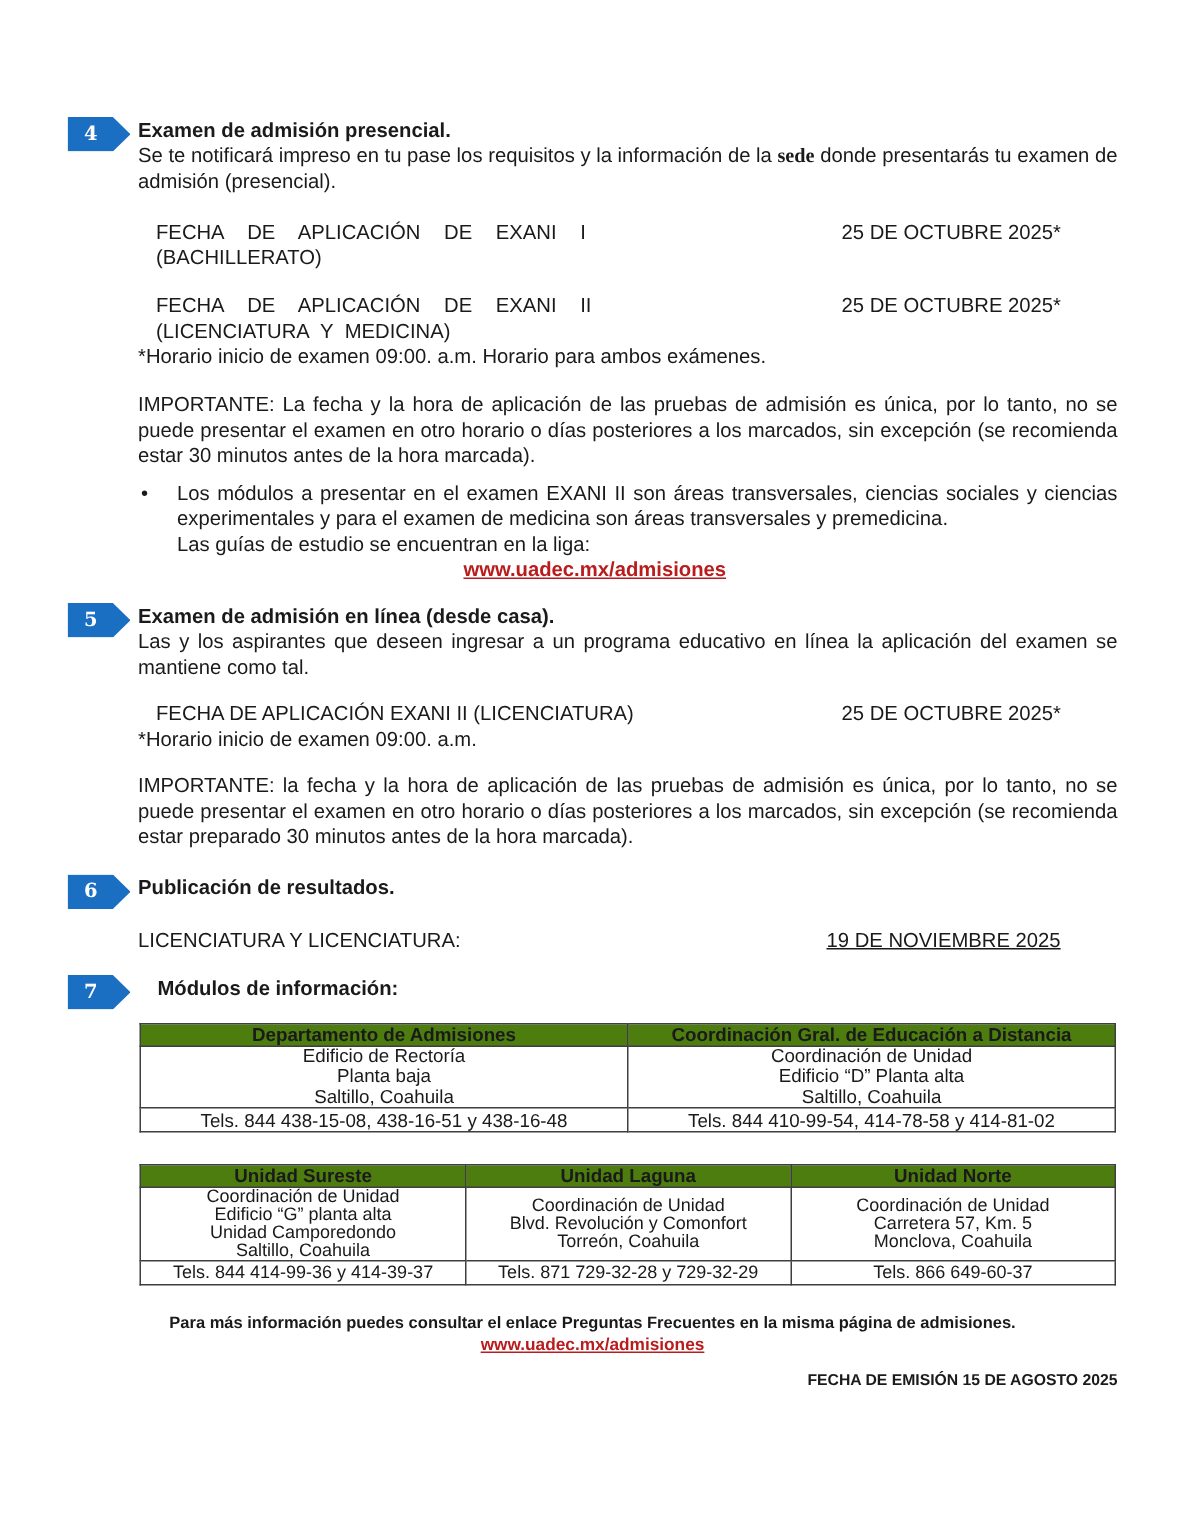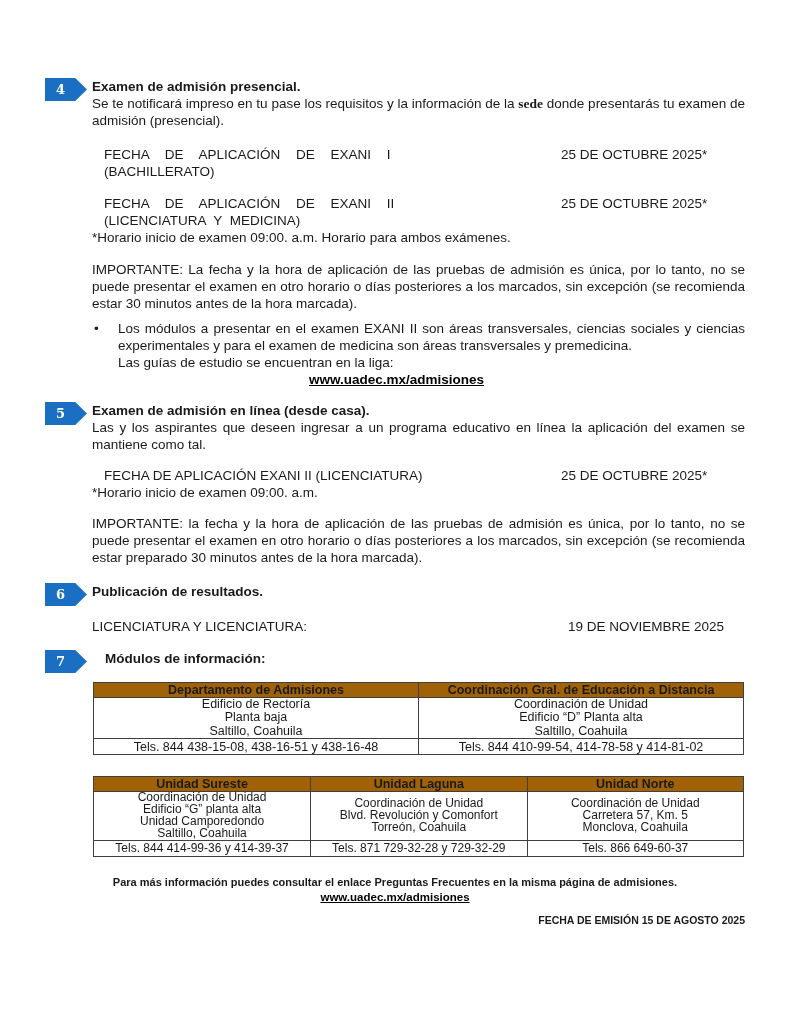--- a/index.html
+++ b/index.html
@@ -27,33 +27,33 @@
   .fecha-left.spread{word-spacing:12px;}
   .fecha-left .sub{word-spacing:4px;}
   .fecha-date{position:absolute;left:457px;top:0;white-space:nowrap;}
   .gap14{margin-top:14px;}
   .gap15{margin-top:15px;}
   .gap17{margin-top:17px;}
   .bullet-row{display:flex;margin-top:8px;}
   .bullet-marker{flex:0 0 26px;width:26px;text-align:left;padding-left:2px;box-sizing:border-box;}
   .bullet-body{flex:1;}
   .link-line{text-align:center;padding-right:70px;margin-top:0;}
-  a.doclink{color:#000000;font-weight:bold;text-decoration:underline;cursor:pointer;}
+  a.doclink{color:#b91c1c;font-weight:bold;text-decoration:underline;cursor:pointer;}
   .result-row{position:relative;margin-top:18px;}
-  .result-date{position:absolute;left:476px;top:0;white-space:nowrap;}
+  .result-date{position:absolute;left:459px;top:0;white-space:nowrap;text-decoration:underline;}
   .s7-title{padding-left:13px;}
   table.infotable{
     border-collapse:collapse;width:651px;margin-left:1px;table-layout:fixed;
     font-size:12.5px;
   }
   table.infotable th,table.infotable td{
     border:1px solid #3f3f3f;text-align:center;vertical-align:middle;
     padding:0 2px;
   }
-  table.infotable th{background:#a16207;font-weight:bold;height:14px;line-height:13px;font-size:12.5px;}
+  table.infotable th{background:#4d7c0f;font-weight:bold;height:14px;line-height:13px;font-size:12.5px;}
   td.addr{white-space:pre-line;line-height:13.4px;padding-top:1px;padding-bottom:1px;}
   td.tel{height:15px;line-height:14px;}
   table.t2{font-size:12px;}
   table.t2 td.addr{line-height:11.9px;}
   .tbl1{margin-top:15px;}
   .tbl2{margin-top:21px;}
   .footer-note{margin-top:19px;text-align:center;font-size:11px;font-weight:bold;line-height:13px;}
   .footer-link{text-align:center;font-size:11.5px;margin-top:1px;line-height:15px;}
   .emission{margin-top:9px;text-align:right;font-size:10.5px;font-weight:bold;line-height:12px;}
 </style>

